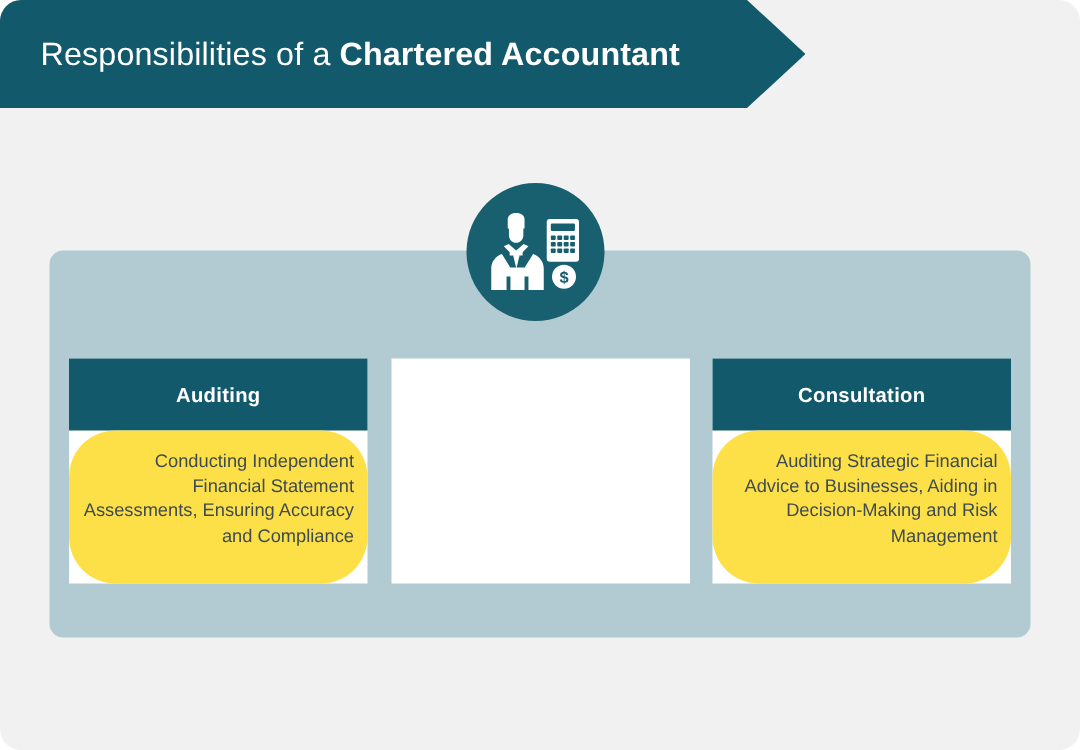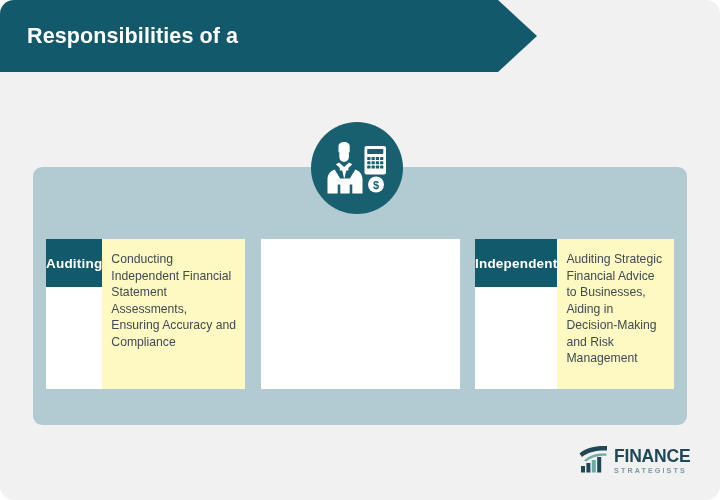--- a/index.html
+++ b/index.html
@@ -52,21 +52,21 @@
     left: 27px;
     top: 0;
     height: 72px;
     display: flex;
     align-items: center;
     font-size: 21.5px;
     letter-spacing: 0.1px;
     color: #ffffff;
     white-space: nowrap;
   }
-  .header-title .light { font-weight: 700; text-align: center; }
+  .header-title .light { font-weight: 400; text-align: center; }
   .header-title .bold  { font-weight: 700; margin-left: 6px; }
 
   
   .panel {
     position: absolute;
     left: 33px;
     top: 167px;
     width: 654px;
     height: 258px;
     background: #b2cbd3;
@@ -95,43 +95,44 @@
     top: 239px;
     width: 628px;
     height: 150px;
     display: flex;
     justify-content: space-between;
   }
   .card {
     width: 199px;
     height: 150px;
     display: flex;
-    flex-direction: row;
+    flex-direction: column;
     background: #ffffff;
   }
   .card-header {
     height: 48px;
     background: #125a6b;
     color: #ffffff;
     font-size: 13.5px;
     font-weight: 700;
     display: flex;
     align-items: center;
     justify-content: center;
     letter-spacing: 0.2px;
   }
   .card-body {
     flex: 1;
-    background: #fef9c3;
+    background: #fde047;
     color: #3e4b52;
     font-size: 12.2px;
     line-height: 16.5px;
-    text-align: left;
+    text-align: right;
     padding: 12px 9px 10px 9px;
     box-sizing: border-box;
+    border-radius: 31px;
   }
 
   
   .logo {
     position: absolute;
     left: 577px;
     top: 441px;
     width: 116px;
     height: 40px;
     display: flex;
@@ -161,20 +162,21 @@
 </head>
 <body>
 
 <div id="infographic">
 
   <div class="page-bg"></div>
 
   <div class="header-banner"></div>
   <div class="header-title">
     <span class="light">Responsibilities of a</span>
+    <span class="bold">Chartered Accountant</span>
   </div>
 
   <div class="panel"></div>
 
   <div class="icon-circle">
     <svg width="62" height="52" viewBox="0 0 62 52" aria-hidden="true">
       <g fill="#ffffff">
 
         <path d="M12.5 4.2c0-2.4 2.2-4.2 5.6-4.2s5.6 1.8 5.6 4.2v6.1h-11.2z"></path>
         <path d="M13.3 9.6h9.6v5.2c0 2.9-2.15 5.1-4.8 5.1s-4.8-2.2-4.8-5.1z"></path>
@@ -214,36 +216,20 @@
 
     <div class="card">
       <div class="card-header">Auditing</div>
       <div class="card-body">Conducting Independent Financial Statement Assessments, Ensuring Accuracy and Compliance</div>
     </div>
 
     <div class="card">
     </div>
 
     <div class="card">
-      <div class="card-header">Independent</div>
+      <div class="card-header">Consultation</div>
       <div class="card-body">Auditing Strategic Financial Advice to Businesses, Aiding in Decision-Making and Risk Management</div>
     </div>
 
   </div>
 
-  <div class="logo">
-    <span class="logo-mark">
-      <svg width="33" height="30" viewBox="0 0 33 30" aria-hidden="true">
-        <path d="M2.5 9.5C9.5 3.0 19.5 1.5 30.0 2.0 L30.0 6.5 C20.5 6.2 11.5 7.8 5.0 13.0 Z" fill="#1f4857"></path>
-        <path d="M7.0 16.5 C13.0 10.5 21.5 9.0 29.5 9.5 L29.5 11.8 C22.0 11.6 14.5 13.0 9.2 17.5 Z" fill="#6fa9a6"></path>
-        <rect x="4.0" y="22.0" width="4.0" height="6.5" fill="#1f4857"></rect>
-        <rect x="9.4" y="19.0" width="4.0" height="9.5" fill="#1f4857"></rect>
-        <rect x="14.8" y="16.0" width="4.0" height="12.5" fill="#6fa9a6"></rect>
-        <rect x="20.2" y="13.0" width="4.0" height="15.5" fill="#1f4857"></rect>
-      </svg>
-    </span>
-    <span class="logo-text">
-      <span class="logo-word">FINANCE</span>
-      <span class="logo-sub">STRATEGISTS</span>
-    </span>
-  </div>
 
 </div>
 
 </body></html>

